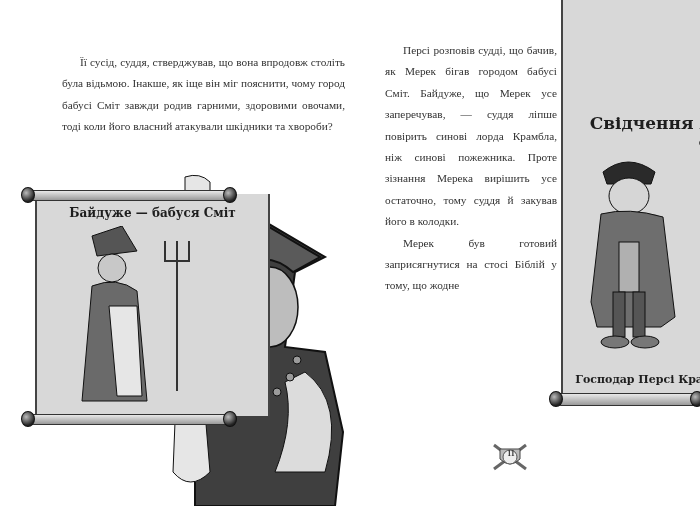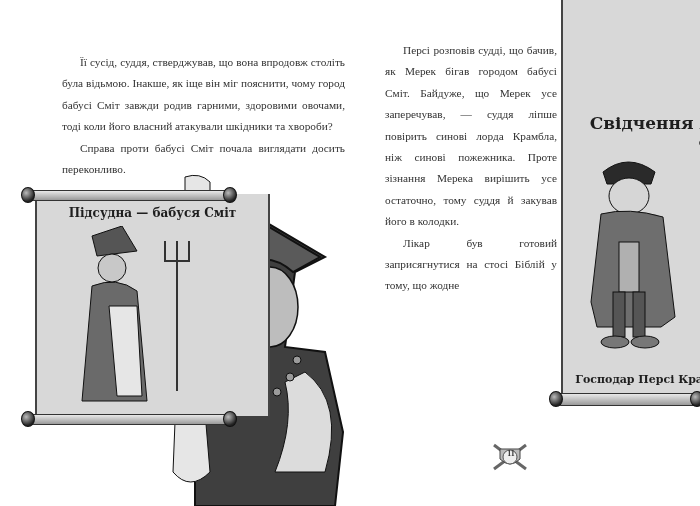--- a/index.html
+++ b/index.html
@@ -18,21 +18,20 @@
   .caption { position:absolute; left:0; right:0; text-align:center; font-family:"DejaVu Serif", serif; font-weight:bold; color:#1e1e1e; }
   .figure { position:absolute; }
   .page-num { position:absolute; left:495px; top:441px; width:30px; height:30px; }
 </style>
 </head>
 <body>
 
 <div class="page page-left">
   <div class="para left-text">
     <p>Її сусід, суддя, стверджував, що вона впродовж століть була відьмою. Інакше, як іще він міг пояснити, чому город бабусі Сміт завжди родив гарними, здоровими овочами, тоді коли його власний атакували шкідники та хвороби?</p>
-    <p>Справа проти бабусі Сміт почала виглядати досить переконливо.</p>
   </div>
 
   <div class="figure" style="left:25px;top:172px;width:320px;height:334px;">
 
     <svg width="320" height="334" viewBox="0 0 320 334" style="position:absolute;left:0;top:0;">
       <path d="M195 45 L215 35 L300 85 L270 100 L260 175 L300 180 L318 260 L310 334 L170 334 L170 260 L200 200 Z" fill="#3f3f3f" stroke="#111" stroke-width="2"></path>
       <path d="M200 40 L210 35 L295 85 L268 100 Q240 75 210 100 Z" fill="#5a5a5a" stroke="#111" stroke-width="2"></path>
       <circle cx="238" cy="82" r="6" fill="#222" stroke="#999"></circle>
       <ellipse cx="245" cy="135" rx="28" ry="40" fill="#bdbdbd" stroke="#111" stroke-width="1.5"></ellipse>
       <path d="M280 200 Q320 230 300 300 L250 300 Q270 250 260 210 Z" fill="#dcdcdc" stroke="#111"></path>
@@ -43,21 +42,21 @@
         <circle cx="220" cy="225" r="4"></circle>
           <circle cx="236" cy="228" r="4"></circle>
           <circle cx="252" cy="220" r="4"></circle>
         <circle cx="265" cy="205" r="4"></circle>
           <circle cx="272" cy="188" r="4"></circle>
       </g>
       <path d="M150 250 Q160 230 180 240 L185 300 Q165 320 148 300 Z" fill="#e6e6e6" stroke="#111"></path>
       <path d="M160 5 Q175 0 185 10 L185 25 L160 25 Z" fill="#e6e6e6" stroke="#111"></path>
     </svg>
     <div class="parchment" style="left:10px;top:22px;width:188px;height:222px;">
-      <div class="caption" style="top:12px;font-size:12px;">Підсудна — бабуся Сміт</div>
+      <div class="caption" style="top:12px;font-size:12px;">Байдуже — бабуся Сміт</div>
       <svg width="188" height="190" viewBox="0 0 188 190" style="position:absolute;left:0;top:32px;">
         <path d="M55 10 L85 0 L100 25 L60 30 Z" fill="#555" stroke="#111"></path>
         <circle cx="75" cy="42" r="14" fill="#c8c8c8" stroke="#111"></circle>
         <path d="M55 60 Q80 50 100 65 L110 175 L45 175 Z" fill="#6a6a6a" stroke="#111"></path>
         <path d="M72 80 L100 80 L105 170 L80 170 Z" fill="#e6e6e6" stroke="#111"></path>
         <line x1="140" y1="30" x2="140" y2="165" stroke="#333" stroke-width="2"></line>
         <path d="M128 15 L128 35 L152 35 L152 15 M140 15 L140 35" fill="none" stroke="#333" stroke-width="2"></path>
       </svg>
     </div>
     <div class="scroll-rod" style="left:4px;top:18px;width:200px;"></div>
@@ -65,21 +64,21 @@
     <div class="knob" style="left:198px;top:15px;"></div>
     <div class="scroll-rod" style="left:4px;top:242px;width:200px;"></div>
     <div class="knob" style="left:-4px;top:239px;"></div>
     <div class="knob" style="left:198px;top:239px;"></div>
   </div>
 </div>
 
 <div class="page page-right">
   <div class="para right-text">
     <p>Персі розповів судді, що бачив, як Мерек бігав городом бабусі Сміт. Байдуже, що Мерек усе заперечував, — суддя ліпше повірить синові лорда Крамбла, ніж синові пожежника. Проте зізнання Мерека вирішить усе остаточно, тому суддя й закував його в колодки.</p>
-    <p>Лікар був готовий заприсягнутися на стосі Біблій у тому, що жодне</p>
+    <p>Мерек був готовий заприсягнутися на стосі Біблій у тому, що жодне</p>
   </div>
 
   <div class="parchment" style="left:211px;top:0;width:134px;height:395px;">
     <div class="caption" style="top:113px;font-size:17px;">Свідчення А</div>
     <div class="caption" style="top:136px;font-size:11px;text-align:right;">свідок</div>
     <svg width="134" height="200" viewBox="0 0 134 200" style="position:absolute;left:0;top:152px;">
       <path d="M40 20 Q65 0 92 20 L88 32 L44 32 Z" fill="#2a2a2a" stroke="#111"></path>
       <ellipse cx="66" cy="44" rx="20" ry="18" fill="#d6d6d6" stroke="#111"></ellipse>
       <path d="M38 62 Q66 55 100 65 L112 165 L98 175 L34 175 L28 150 Z" fill="#6e6e6e" stroke="#111"></path>
       <rect x="56" y="90" width="20" height="50" fill="#b0b0b0" stroke="#111"></rect>

